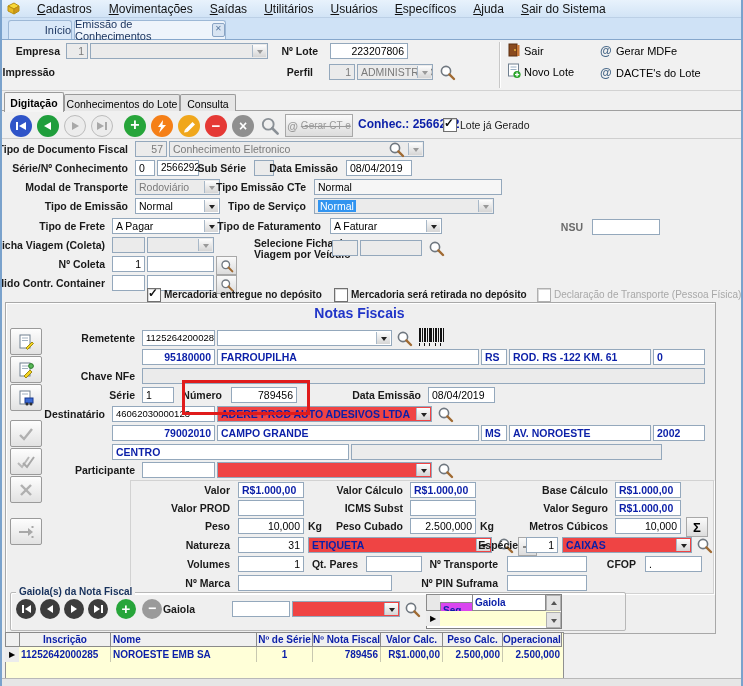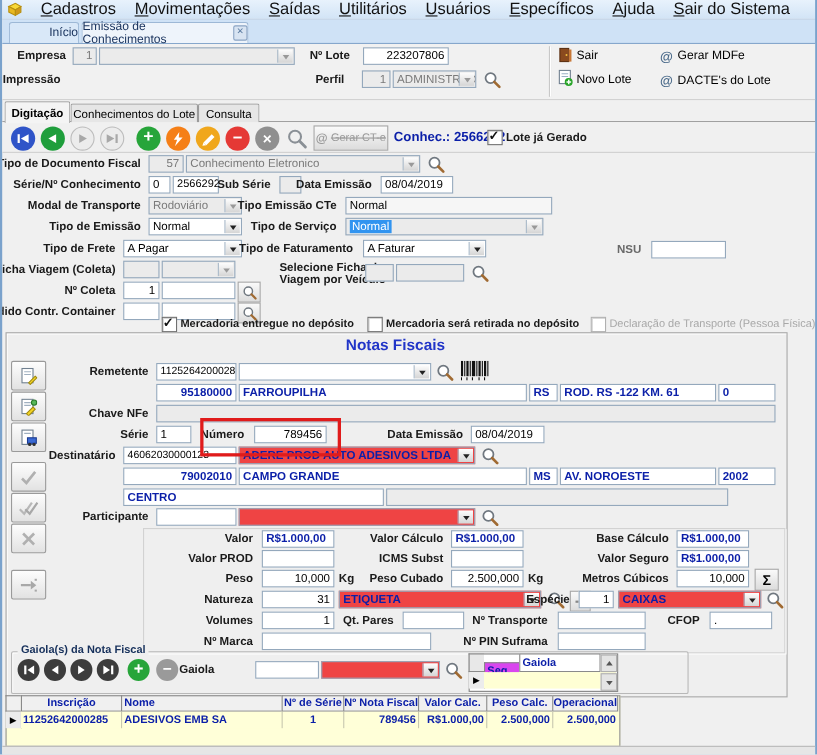--- a/index.html
+++ b/index.html
@@ -18,21 +18,21 @@
 .mag{position:absolute;width:17px;height:17px;cursor:pointer}
 .cbtn{position:absolute;width:22px;height:22px;border-radius:50%;display:flex;align-items:center;justify-content:center;color:#fff;font-weight:bold}
 .cbtn.sm{width:20px;height:20px}
 .cb{position:absolute;width:12px;height:12px;background:#fff;border:1px solid #707070;box-shadow:inset 1px 1px 0 #d8d8d8}
 .cb.on::after{content:"✓";position:absolute;left:0px;top:-3px;font-size:12px;font-weight:bold;color:#111}
 .cb.dis{border-color:#b0b0b0}
 .cbl{position:absolute;font-size:10px;font-weight:bold;white-space:nowrap;color:#1a1a1a}
 .tbtn{position:absolute;width:30px;height:25px;background:linear-gradient(#fdfdfd,#e2e2e2);border:1px solid #9a9a9a;border-radius:2px;display:flex;align-items:center;justify-content:center}
 .rbtn{position:absolute;background:linear-gradient(#fafafa,#dcdcdc);border:1px solid #a8a8a8;display:flex;align-items:center;justify-content:center}
 .menubar{position:absolute;left:0;top:0;width:100%;height:18px;background:linear-gradient(#e8f2fc,#d2e4f6);border-bottom:1px solid #bcd0e6;display:flex;align-items:center;gap:17px;padding-left:4px;box-sizing:border-box}
-.menubar .mi{font-size:15px;color:#111;cursor:default}
+.menubar .mi{font-size:12px;color:#111;cursor:default}
 .menubar .mi::first-letter{text-decoration:underline}
 .tabstrip{position:absolute;left:0;top:18px;width:100%;height:21px;background:#cfe2f6;border-bottom:1px solid #86a7cc}
 .wtab{position:absolute;top:2px;height:18px;border:1px solid #9db8d6;border-bottom:none;border-radius:3px 3px 0 0;font-size:11px;display:flex;align-items:center;justify-content:flex-end;gap:6px;color:#17315c}
 .stab{position:absolute;border:1px solid #9a9a9a;border-bottom:none;border-radius:2px 2px 0 0;font-size:10.5px;display:flex;align-items:center;justify-content:center}
 .hcell{position:absolute;background:#f0f0f0;border:1px solid #8a8a8a;border-right:none;color:#0b1fa8;font-weight:bold;font-size:10px;display:flex;align-items:center;padding:0 2px;box-sizing:border-box;overflow:hidden;white-space:nowrap}
 .dcell{position:absolute;background:#ffffd8;border-left:1px solid #c8c8b0;color:#0b1fa8;font-weight:bold;font-size:10px;display:flex;align-items:center;padding:0 2px;box-sizing:border-box;overflow:hidden;white-space:nowrap}
 .sarr{display:block;width:0;height:0;border:3.5px solid transparent}
 svg{display:block}
 </style>
 </head>
@@ -188,25 +188,25 @@
       </svg>
     </span>
   <div class="rbtn" style="left:283px;top:114px;width:66px;height:21px;gap:3px">
     <span style="font-size:11px;font-weight:bold;color:#9a9a9a">@</span>
     <span style="font-size:10px;color:#9a9a9a;text-decoration:line-through">Gerar CT-e</span>
   </div>
   <div class="abs" style="left:356px;top:117px;font-size:12px;font-weight:bold;color:#0b1fa8">
     <span>Conhec.:</span> <span>2566292</span>
   </div>
   <div class="cb on" style="left:441px;top:118px"></div>
-  <div class="cbl" style="left:458px;top:119px;font-weight:bold;font-size:10.5px">Lote já Gerado</div>
+  <div class="cbl" style="left:458px;top:119px;font-weight:normal;font-size:10.5px">Lote já Gerado</div>
 
   <div class="lbl" style="right:613px;top:143px">Tipo de Documento Fiscal</div>
   <div class="fld ry dis" style="left:133px;top:141px;width:32px">57</div>
-  <div class="fld dis" style="left:167px;top:141px;width:213px"><span>Conhecimento Eletronico</span><span class="dda">
+  <div class="fld dis" style="left:167px;top:141px;width:255px"><span>Conhecimento Eletronico</span><span class="dda">
         <i></i>
       </span></div>
   <span class="mag" style="left:386px;top:141px">
       <svg viewBox="0 0 17 17" width="17" height="17">
         <circle cx="7" cy="7" r="4.6" fill="#fff" stroke="#707880" stroke-width="1.6"></circle>
         <line x1="10.4" y1="10.4" x2="15" y2="15" stroke="#a06a32" stroke-width="2.4" stroke-linecap="round"></line>
       </svg>
     </span>
 
   <div class="lbl" style="right:613px;top:162px">Série/Nº Conhecimento</div>
@@ -587,21 +587,21 @@
   <div class="hcell" style="left:17px;top:632px;width:91px;height:15px;justify-content:center">Inscrição</div>
   <div class="hcell" style="left:108px;top:632px;width:146px;height:15px">Nome</div>
   <div class="hcell" style="left:254px;top:632px;width:56px;height:15px;justify-content:center">Nº de Série</div>
   <div class="hcell" style="left:310px;top:632px;width:68px;height:15px;justify-content:center">Nº Nota Fiscal</div>
   <div class="hcell" style="left:378px;top:632px;width:62px;height:15px;justify-content:center">Valor Calc.</div>
   <div class="hcell" style="left:440px;top:632px;width:60px;height:15px;justify-content:center">Peso Calc.</div>
   <div class="hcell" style="left:500px;top:632px;width:60px;height:15px;justify-content:center;border-right:1px solid #8a8a8a">Operacional</div>
 
   <div class="abs" style="left:3px;top:647px;width:14px;height:15px;background:#ececec;border-right:1px solid #a0a0a0;font-size:8px;line-height:15px;text-align:center">▶</div>
   <div class="dcell" style="left:17px;top:647px;width:91px;height:15px;border-left:none">11252642000285</div>
-  <div class="dcell" style="left:108px;top:647px;width:146px;height:15px">ADESIVOS EMB SA</div>
+  <div class="dcell" style="left:108px;top:647px;width:146px;height:15px">NOROESTE EMB SA</div>
   <div class="dcell" style="left:254px;top:647px;width:56px;height:15px;justify-content:center">1</div>
   <div class="dcell" style="left:310px;top:647px;width:68px;height:15px;justify-content:flex-end">789456</div>
   <div class="dcell" style="left:378px;top:647px;width:62px;height:15px;justify-content:flex-end">R$1.000,00</div>
   <div class="dcell" style="left:440px;top:647px;width:60px;height:15px;justify-content:flex-end">2.500,000</div>
   <div class="dcell" style="left:500px;top:647px;width:60px;height:15px;justify-content:flex-end">2.500,000</div>
   <div class="abs" style="left:0;top:678px;width:743px;height:8px;background:#e6e6e6;border-top:1px solid #b8b8b8"></div>
 
 </div>
 
 </body></html>

